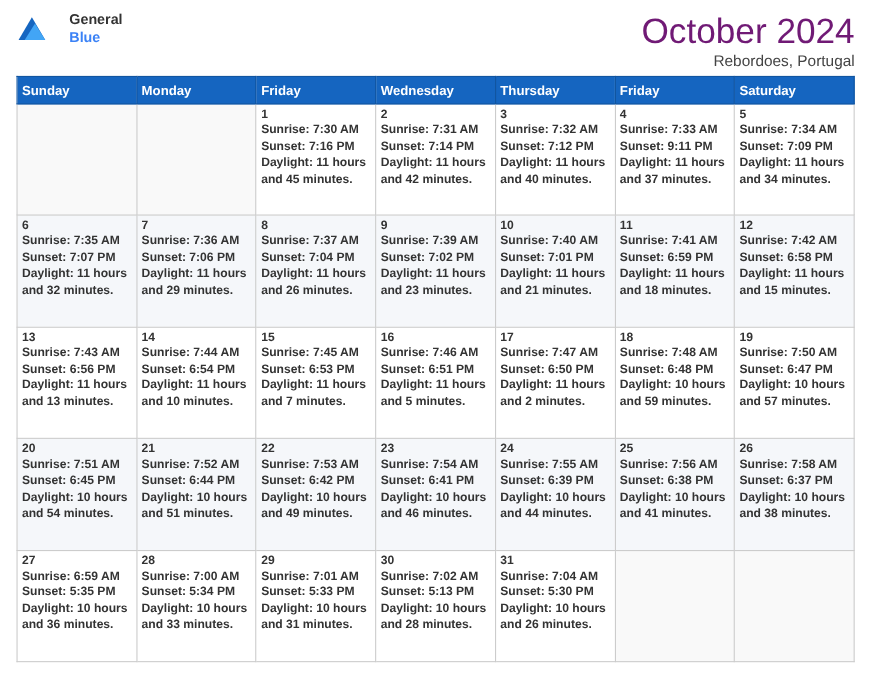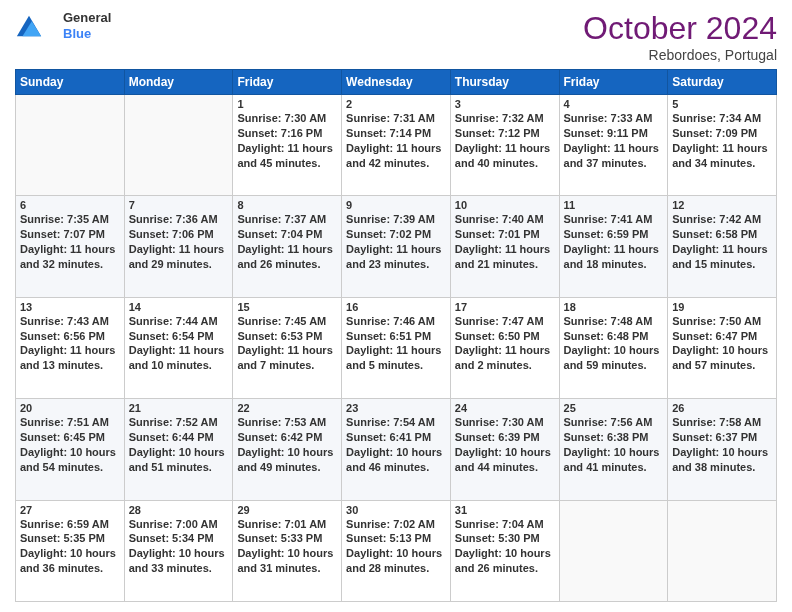--- a/index.html
+++ b/index.html
@@ -263,21 +263,21 @@
 Daylight: 10 hours and 49 minutes.</div>
           </td>
           <td>
             <span class="day-num">23</span>
             <div class="day-info">Sunrise: 7:54 AM
 Sunset: 6:41 PM
 Daylight: 10 hours and 46 minutes.</div>
           </td>
           <td>
             <span class="day-num">24</span>
-            <div class="day-info">Sunrise: 7:30 AM
+            <div class="day-info">Sunrise: 7:55 AM
 Sunset: 6:39 PM
 Daylight: 10 hours and 44 minutes.</div>
           </td>
           <td>
             <span class="day-num">25</span>
             <div class="day-info">Sunrise: 7:56 AM
 Sunset: 6:38 PM
 Daylight: 10 hours and 41 minutes.</div>
           </td>
           <td>

